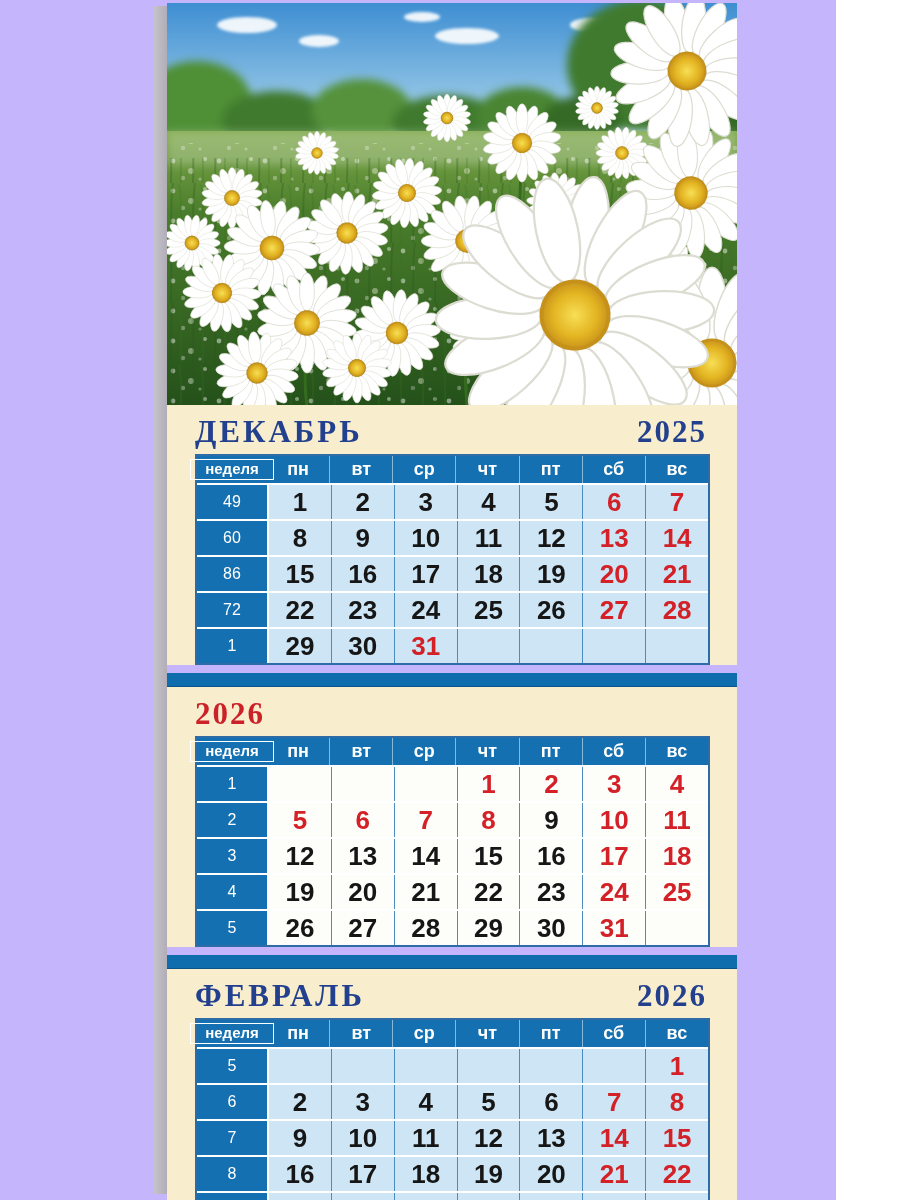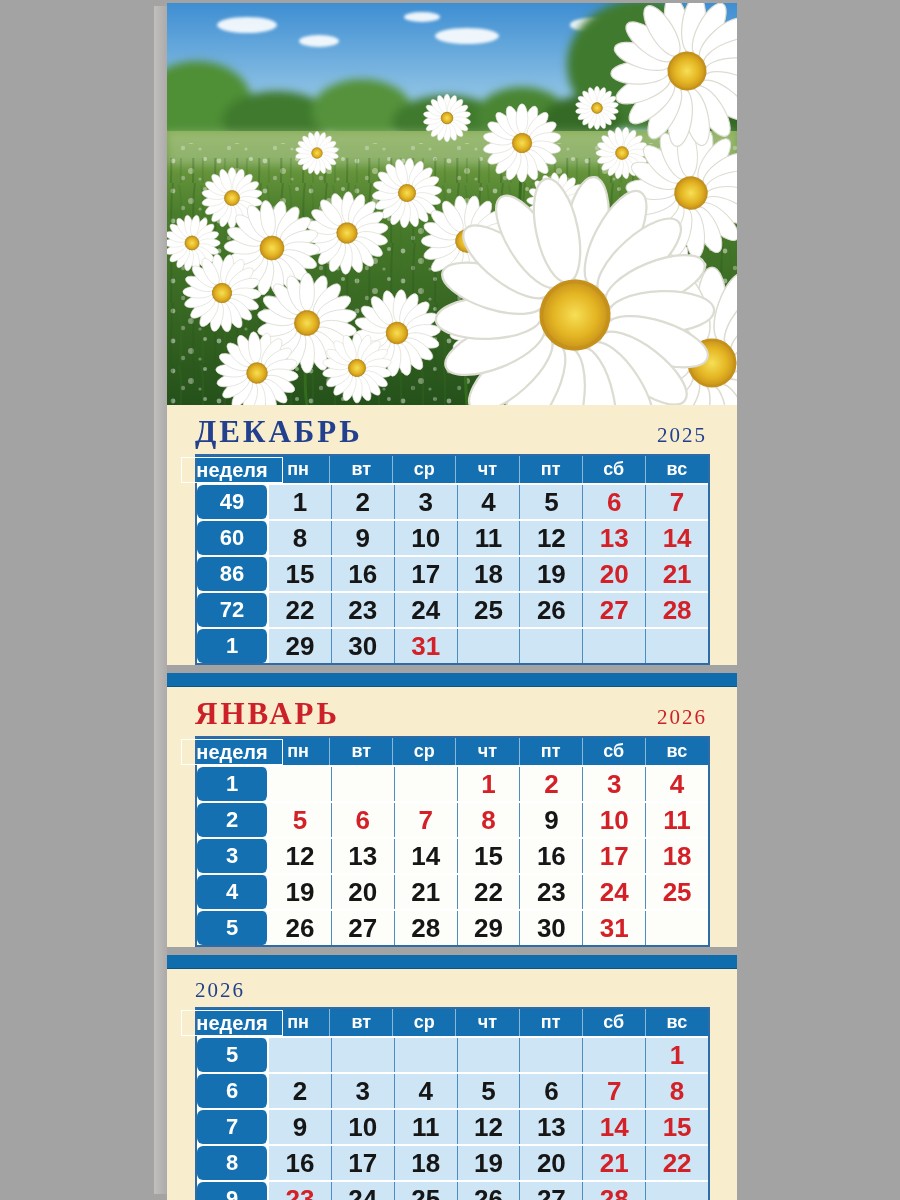--- a/index.html
+++ b/index.html
@@ -1,41 +1,41 @@
 <!DOCTYPE html>
 <html><head>
 <meta charset="utf-8">
 <style>
   html,body{margin:0;padding:0;background:#fff;}
-  #canvas{position:relative;width:900px;height:1200px;background:#a3a3a3;overflow:hidden;
+  #canvas{position:relative;width:836px;height:1200px;background:#c4b5fd;overflow:hidden;
           font-family:"Liberation Sans",sans-serif;}
   #left-shadow{position:absolute;left:154px;top:6px;width:13px;height:1188px;
                background:linear-gradient(to right,#c7c5c2,#aeacab);opacity:.85;}
   #calendar-object{position:absolute;left:167px;top:3px;width:570px;display:flex;flex-direction:column;}
   #photo-wrap{width:570px;height:402px;overflow:hidden;background:#7fb24a;}
   .month{background:#f8edcc;padding:0 0 0 0;}
   .month-head{display:flex;justify-content:space-between;align-items:baseline;
               padding:9px 30px 2px 28px;}
   .month-name{font-family:"Liberation Serif",serif;font-weight:bold;font-size:31px;
               letter-spacing:3px;color:#22408e;}
-  .month-year{font-family:"Liberation Serif",serif;font-weight:normal;font-size:21px;
+  .month-year{font-family:"Liberation Serif",serif;font-weight:bold;font-size:31px;
               letter-spacing:2px;color:#22408e;}
   .accent-red .month-name,.accent-red .month-year{color:#cc2128;}
   .grid{margin:2px 27px 8px 28px;background:#ffffff;border:2px solid #2e6ca7;}
   .hdr-row{display:flex;height:27px;background:#1470b0;margin-bottom:2px;}
   .week-col-hdr{width:70px;display:flex;align-items:center;justify-content:center;}
-  .week-col-hdr span{border:1px solid #ffffff;color:#fff;font-weight:bold;font-size:20px;
+  .week-col-hdr span{border:1px solid #ffffff;color:#fff;font-weight:bold;font-size:15px;
                      padding:1px 14px;line-height:1.1;}
   .wd-cell{flex:1;display:flex;align-items:center;justify-content:center;color:#fff;
            font-weight:bold;font-size:18px;}
   .wd-cell + .wd-cell{border-left:1px solid rgba(255,255,255,.5);}
   .week-row{display:flex;height:34px;margin-bottom:2px;}
   .week-row:last-child{margin-bottom:0;}
-  .week-num{width:70px;background:#1470b0;color:#fff;font-weight:bold;font-size:22px;
-            display:flex;align-items:center;justify-content:center;border-right:2px solid #fff;border-radius:6px;}
+  .week-num{width:70px;background:#1470b0;color:#fff;font-weight:normal;font-size:16px;
+            display:flex;align-items:center;justify-content:center;border-right:2px solid #fff;}
   .day-cell{flex:1;display:flex;align-items:center;justify-content:center;
             font-weight:bold;font-size:26px;color:#161616;}
   .day-cell + .day-cell{border-left:1px solid #4d8cc0;}
   .bg-blue{background:#cde5f4;}
   .bg-white{background:#fdfdfa;}
   .day-cell.red{color:#d32127;}
   .divider-bar{height:13px;background:#0f6cad;border-bottom:1px solid #0a548a;}
 </style>
 </head>
 <body>
@@ -234,21 +234,20 @@
                 <div class="day-cell bg-blue"></div>
                 <div class="day-cell bg-blue"></div>
                 <div class="day-cell bg-blue"></div>
               </div>
             </div>
     </div>
   </div>
 <div class="divider-bar"></div>
   <div class="month accent-red">
     <div class="month-head">
-      <span class="month-name">ЯНВАРЬ</span>
       <span class="month-year">2026</span>
     </div>
     <div class="grid">
       <div class="hdr-row">
         <div class="week-col-hdr">
           <span>неделя</span>
         </div>
       <div class="wd-cell">пн</div>
               <div class="wd-cell">вт</div>
               <div class="wd-cell">ср</div>
@@ -307,20 +306,21 @@
                 <div class="day-cell bg-white">30</div>
                 <div class="day-cell bg-white red">31</div>
                 <div class="day-cell bg-white"></div>
               </div>
             </div>
     </div>
   </div>
 <div class="divider-bar"></div>
   <div class="month">
     <div class="month-head">
+      <span class="month-name">ФЕВРАЛЬ</span>
       <span class="month-year">2026</span>
     </div>
     <div class="grid">
       <div class="hdr-row">
         <div class="week-col-hdr">
           <span>неделя</span>
         </div>
       <div class="wd-cell">пн</div>
               <div class="wd-cell">вт</div>
               <div class="wd-cell">ср</div>

